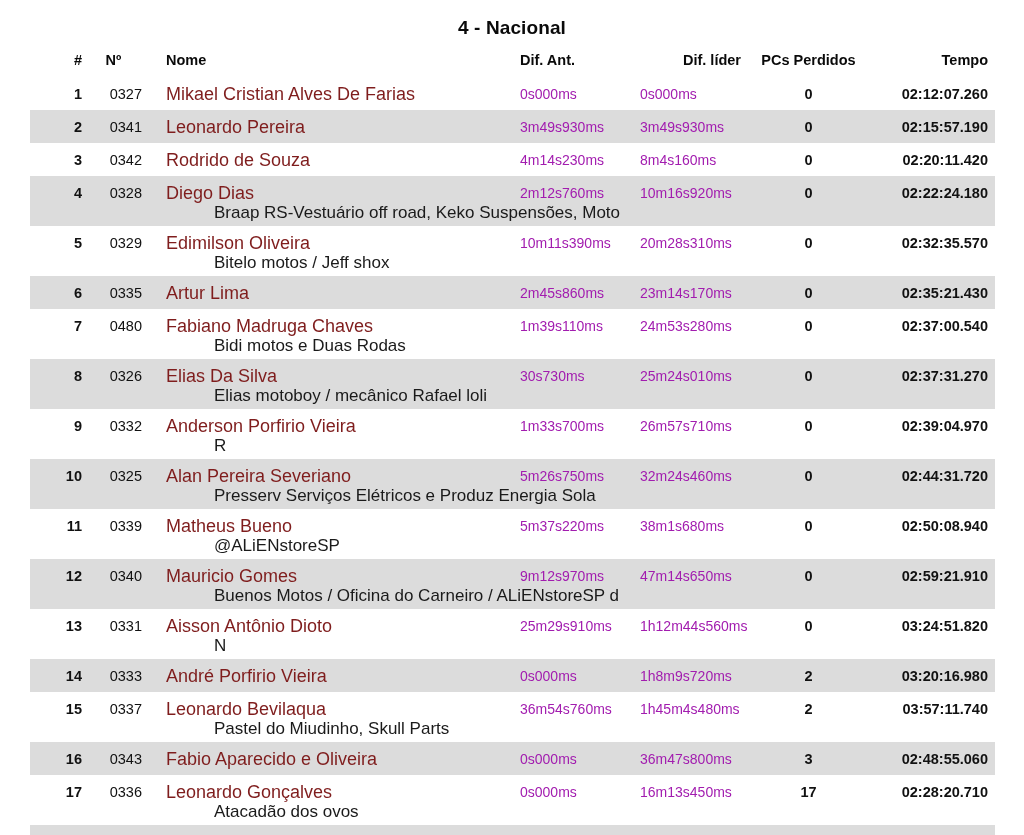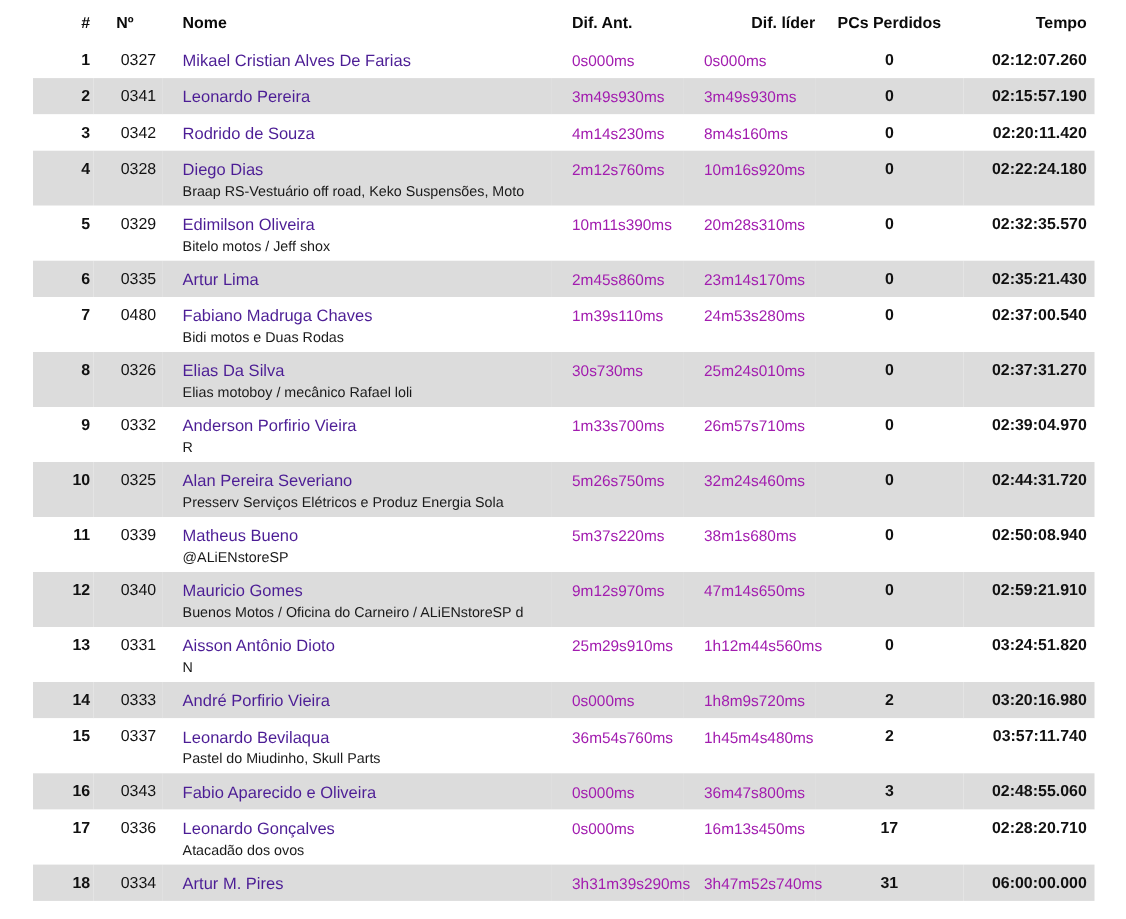--- a/index.html
+++ b/index.html
@@ -86,50 +86,52 @@
   td.t-pos   .cell-inner { text-align: right; padding-right: 3px; font-weight: bold; }
   td.t-num   .cell-inner { text-align: right; padding-right: 6px; font-weight: normal; }
   td.t-name  .cell-inner { text-align: left;  padding-left: 18px; }
   td.t-ant   .cell-inner { text-align: left;  padding-left: 19px; }
   td.t-lider .cell-inner { text-align: left;  padding-left: 19px; }
   td.t-pcs   .cell-inner { text-align: center; font-weight: bold; }
   td.t-time  .cell-inner { text-align: right; padding-right: 7px; font-weight: bold; }
 
   .rider-name {
     display: block;
-    font-size: 15px;
+    font-size: 18px;
     line-height: 19px;
     white-space: nowrap;
-    color: #4c1d95;
+    color: #7f1d1d;
   }
   .rider-sponsor {
     display: block;
-    font-size: 13px;
+    font-size: 17px;
     line-height: 16px;
     margin-top: 2px;
     white-space: nowrap;
     color: #1a1a1a;
+    margin-left: 48px;
   }
   .rider-sponsor:empty { display: none; }
 
   .gap-val {
     font-size: 14px;
     white-space: nowrap;
     color: #a21caf;
   }
   .time-val {
     font-size: 14.5px;
     white-space: nowrap;
   }
 </style>
 </head>
 <body>
 
 <div class="page">
 
+  <div class="title">4 - Nacional</div>
 
   <table class="results-table">
     <colgroup>
       <col class="c-pos">
         <col class="c-num">
         <col class="c-name">
       <col class="c-ant">
         <col class="c-lider">
         <col class="c-pcs">
         <col class="c-time">

